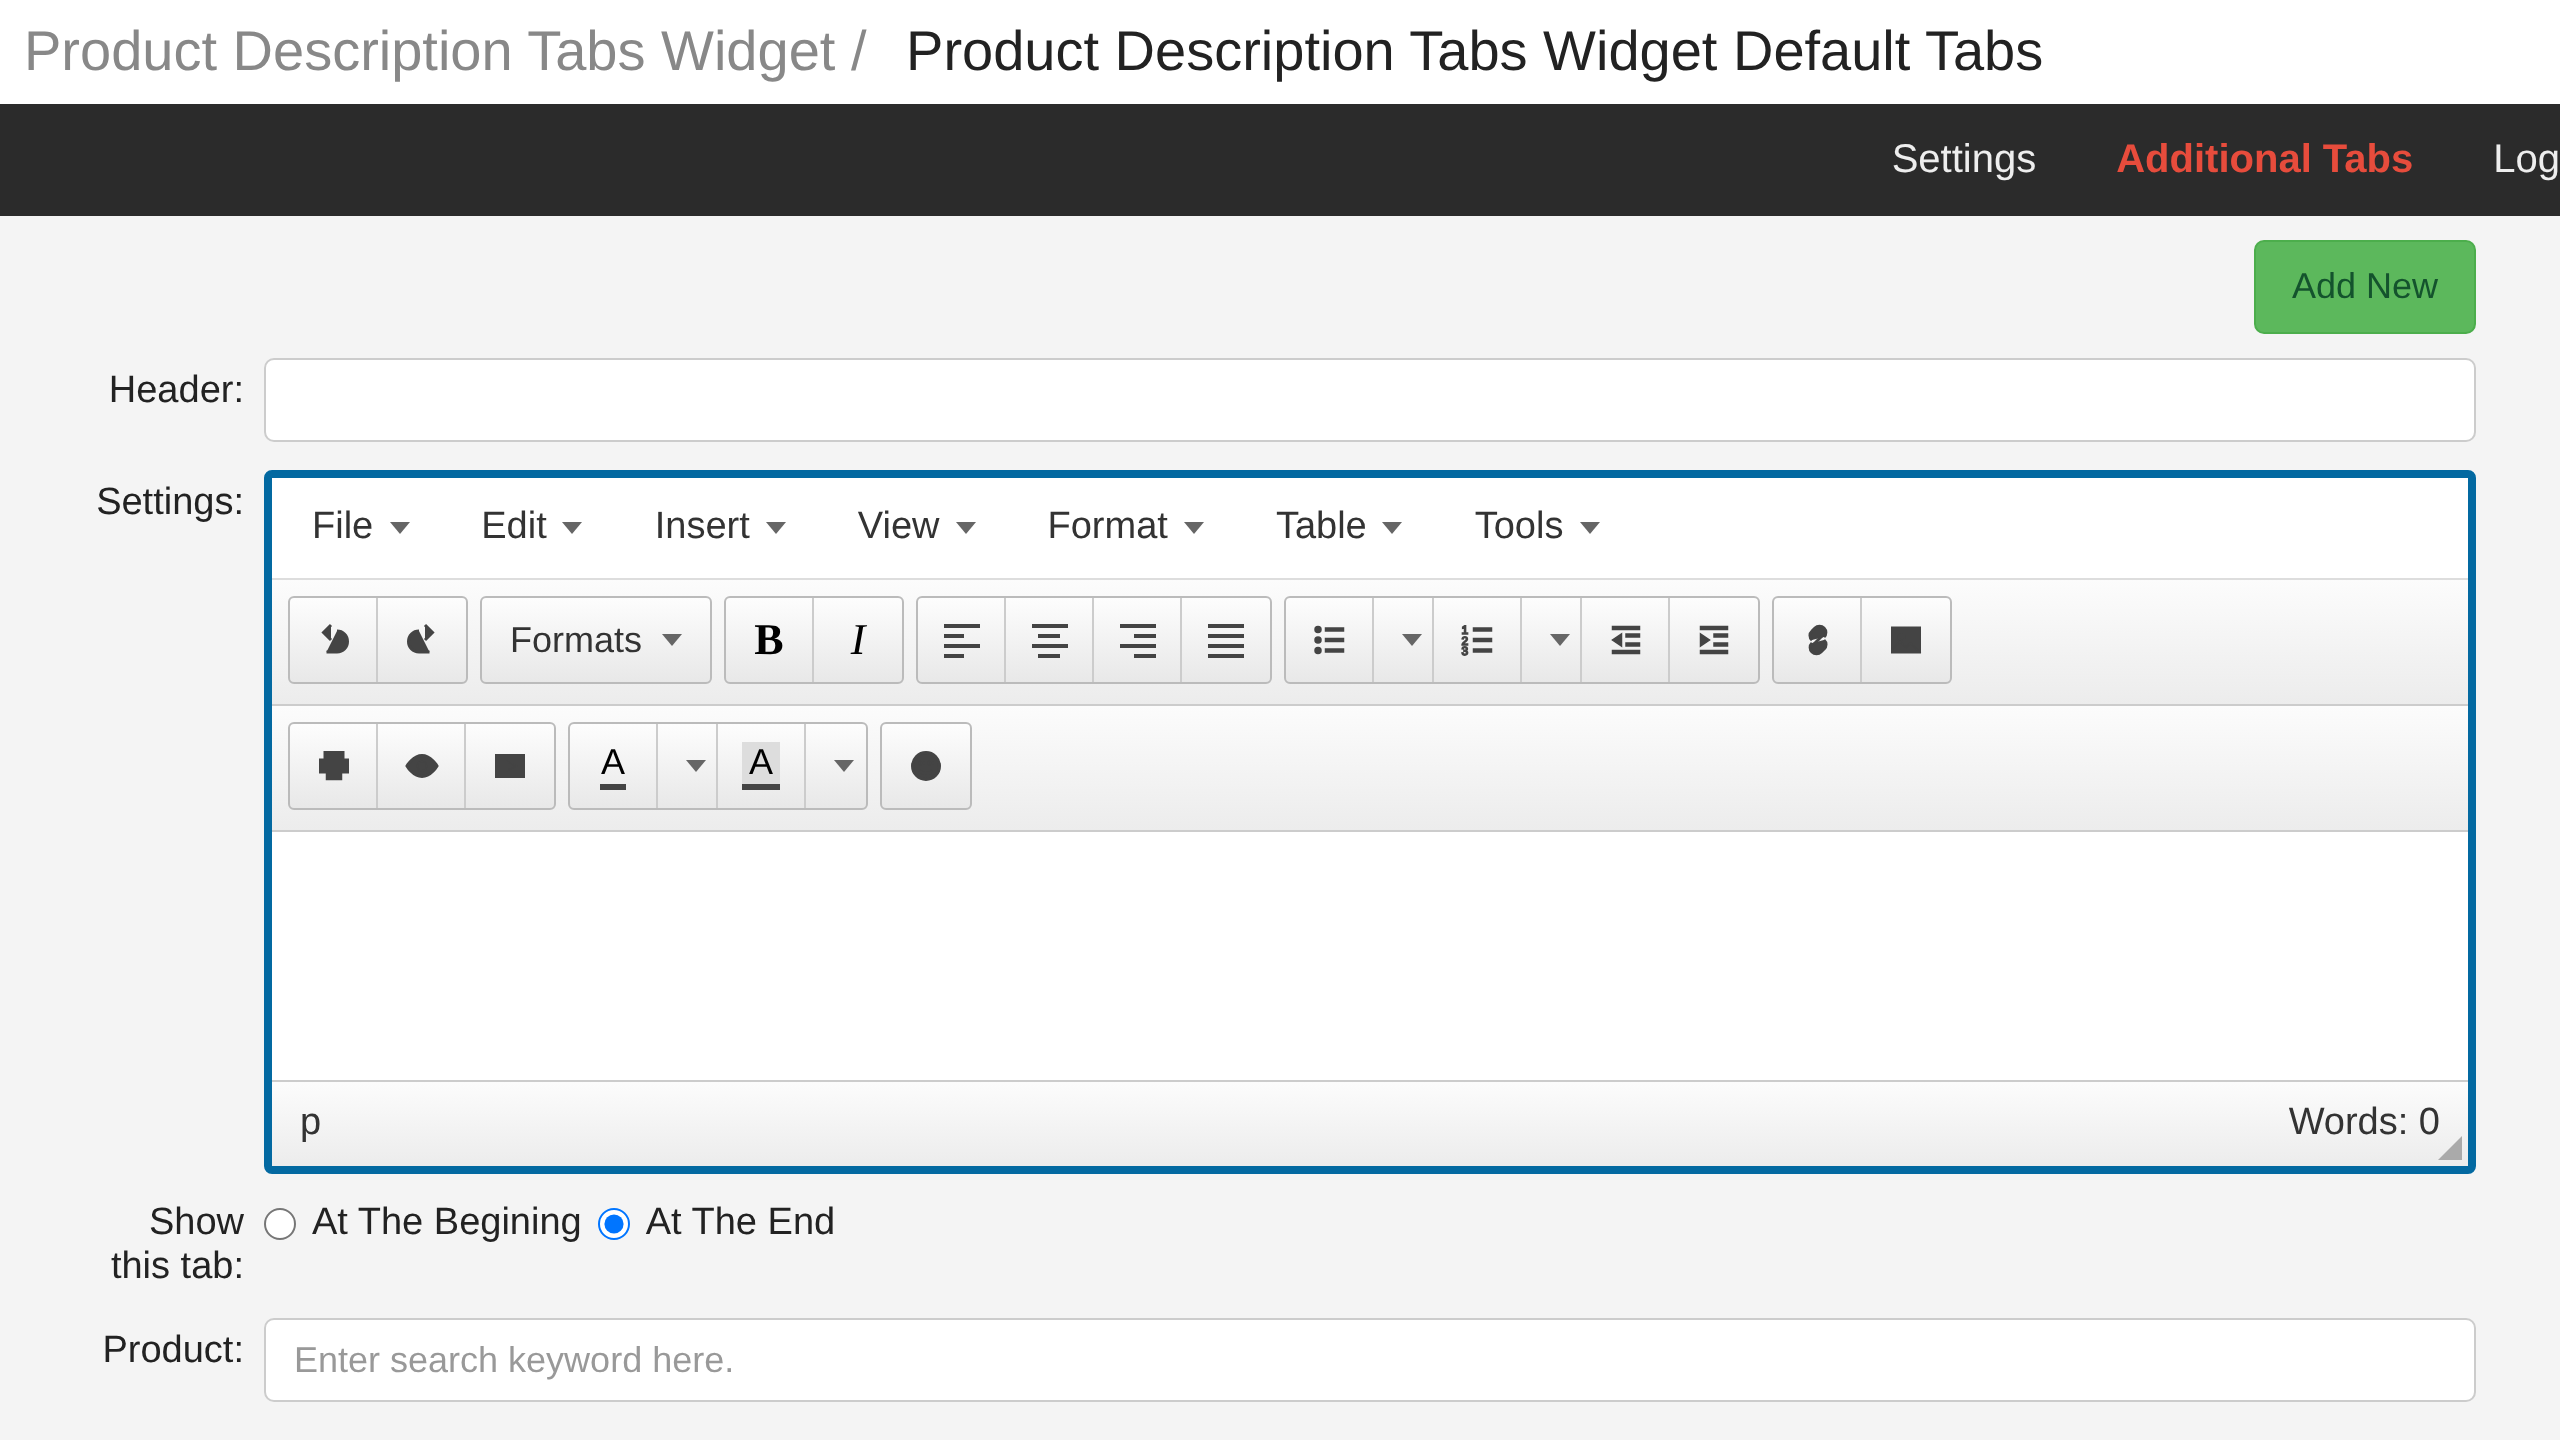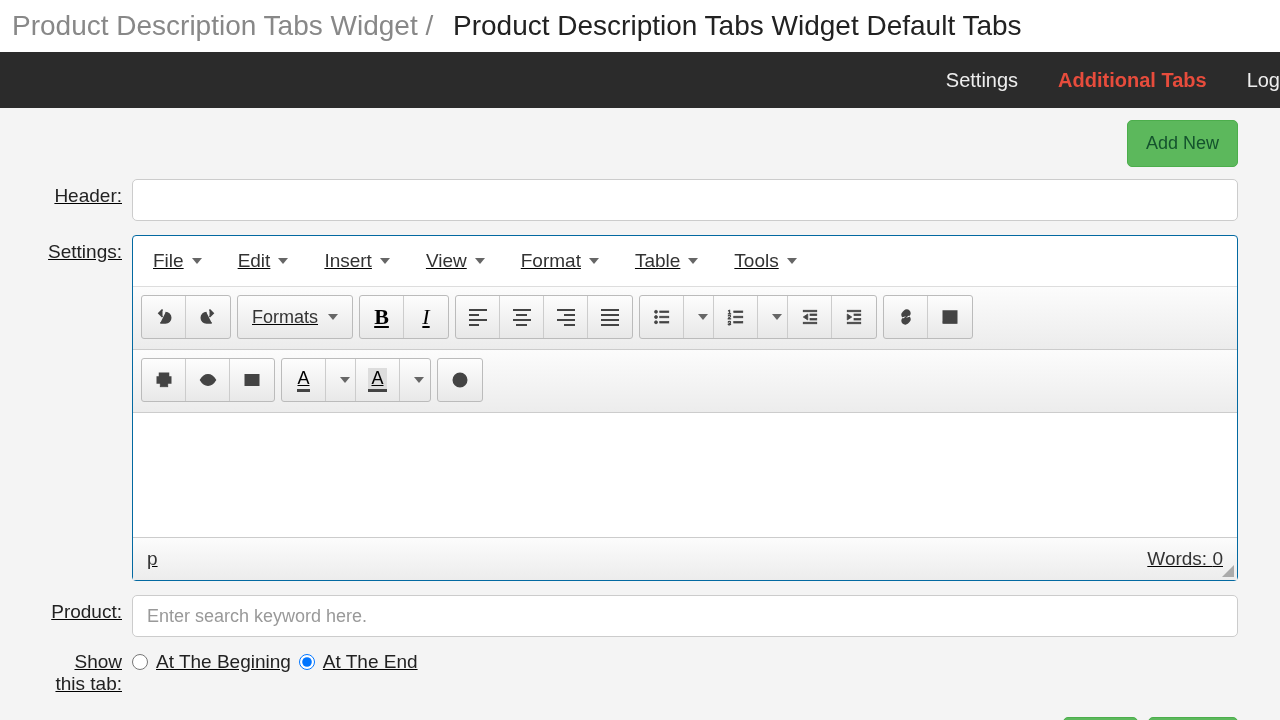--- a/index.html
+++ b/index.html
@@ -6,27 +6,27 @@
 body { font-family: Arial, Helvetica, sans-serif; background: #f4f4f4; width: 1280px; height: 720px; overflow: hidden; }
 .breadcrumb { background: #fff; padding: 10px 12px; font-size: 28px; color: #888; }
 .breadcrumb .current { color: #222; margin-left: 12px; }
 .topnav { background: #2b2b2b; height: 56px; display: flex; justify-content: flex-end; align-items: center; padding: 0 0 0 20px; }
 .topnav a { color: #eee; font-size: 20px; padding: 0 20px; text-decoration: none; cursor: pointer; }
 .topnav a.active { color: #e74c3c; font-weight: bold; }
 .topnav a.cut { padding-right: 0; }
 .addrow { display: flex; justify-content: flex-end; padding: 12px 42px 12px 0; }
 .btn-green { background: #5cb85c; color: #14532d; border: 1px solid #4cae4c; border-radius: 5px; padding: 12px 18px; font-size: 18px; cursor: pointer; }
 .btn-green.small { padding: 10px 16px; }
-.form { padding: 0 42px 0 28px; text-decoration: underline; }
+.form { padding: 0 42px 0 28px; }
 .row { display: flex; margin-bottom: 14px; }
 .label { width: 104px; text-align: right; padding-right: 10px; font-size: 19px; color: #222; padding-top: 6px; }
 .field { flex: 1; }
 .input { width: 100%; border: 1px solid #ccc; border-radius: 5px; height: 42px; font-size: 18px; padding: 0 14px; background: #fff; }
 .input::placeholder { color: #999; }
-.editor { border: 1px solid #0369a1; border-radius: 4px; background: #fff; }
+.editor { border: 4px solid #0369a1; border-radius: 4px; background: #fff; }
 .menubar { display: flex; padding: 10px 12px; border-bottom: 1px solid #ddd; }
 .menubar .mitem { font-size: 19px; color: #333; padding: 4px 8px; margin-right: 20px; cursor: pointer; display: flex; align-items: center; }
 .caret { width: 0; height: 0; border-left: 5px solid transparent; border-right: 5px solid transparent; border-top: 6px solid #666; margin-left: 8px; }
 .toolbar { padding: 8px 8px 4px 8px; background: linear-gradient(#fcfcfc,#ececec); border-bottom: 1px solid #ccc; display: flex; flex-wrap: wrap; align-items: center; }
 .tgroup { display: flex; border: 1px solid #bbb; border-radius: 3px; background: linear-gradient(#fdfdfd,#e8e8e8); margin-right: 6px; margin-bottom: 6px; }
 .tbtn { width: 44px; height: 42px; display: flex; align-items: center; justify-content: center; border-right: 1px solid #ccc; cursor: pointer; }
 .tbtn:last-child { border-right: none; }
 .tbtn.wide { width: auto; padding: 0 14px; font-size: 18px; color: #333; }
 .tbtn.split { width: 30px; }
 .tbtn svg { width: 18px; height: 18px; }
@@ -277,37 +277,37 @@
         <div class="statusbar">
           <span>p</span>
           <span><span>Words: </span><span>0</span></span>
           <div class="resize"></div>
         </div>
       </div>
     </div>
   </div>
 
   <div class="row">
-    <div class="label">Product:</div>
-    <div class="field"><input class="input" placeholder="Enter search keyword here." style=""></div>
-  </div>
-
-  <div class="row">
     <div class="label" style="padding-top:0">
       <div>Show</div>
         <div>this tab:</div>
     </div>
     <div class="field">
       <div class="radios">
         <input type="radio" name="st" style="">
         <label>At The Begining</label>
         <input type="radio" name="st" checked="" style="">
         <label>At The End</label>
       </div>
     </div>
   </div>
 
+  <div class="row">
+    <div class="label">Product:</div>
+    <div class="field"><input class="input" placeholder="Enter search keyword here." style=""></div>
+  </div>
+
 </div>
 
 <div class="footer">
   <button class="btn-green small">Save</button>
   <button class="btn-green small">Cancel</button>
 </div>
 
 </body></html>

